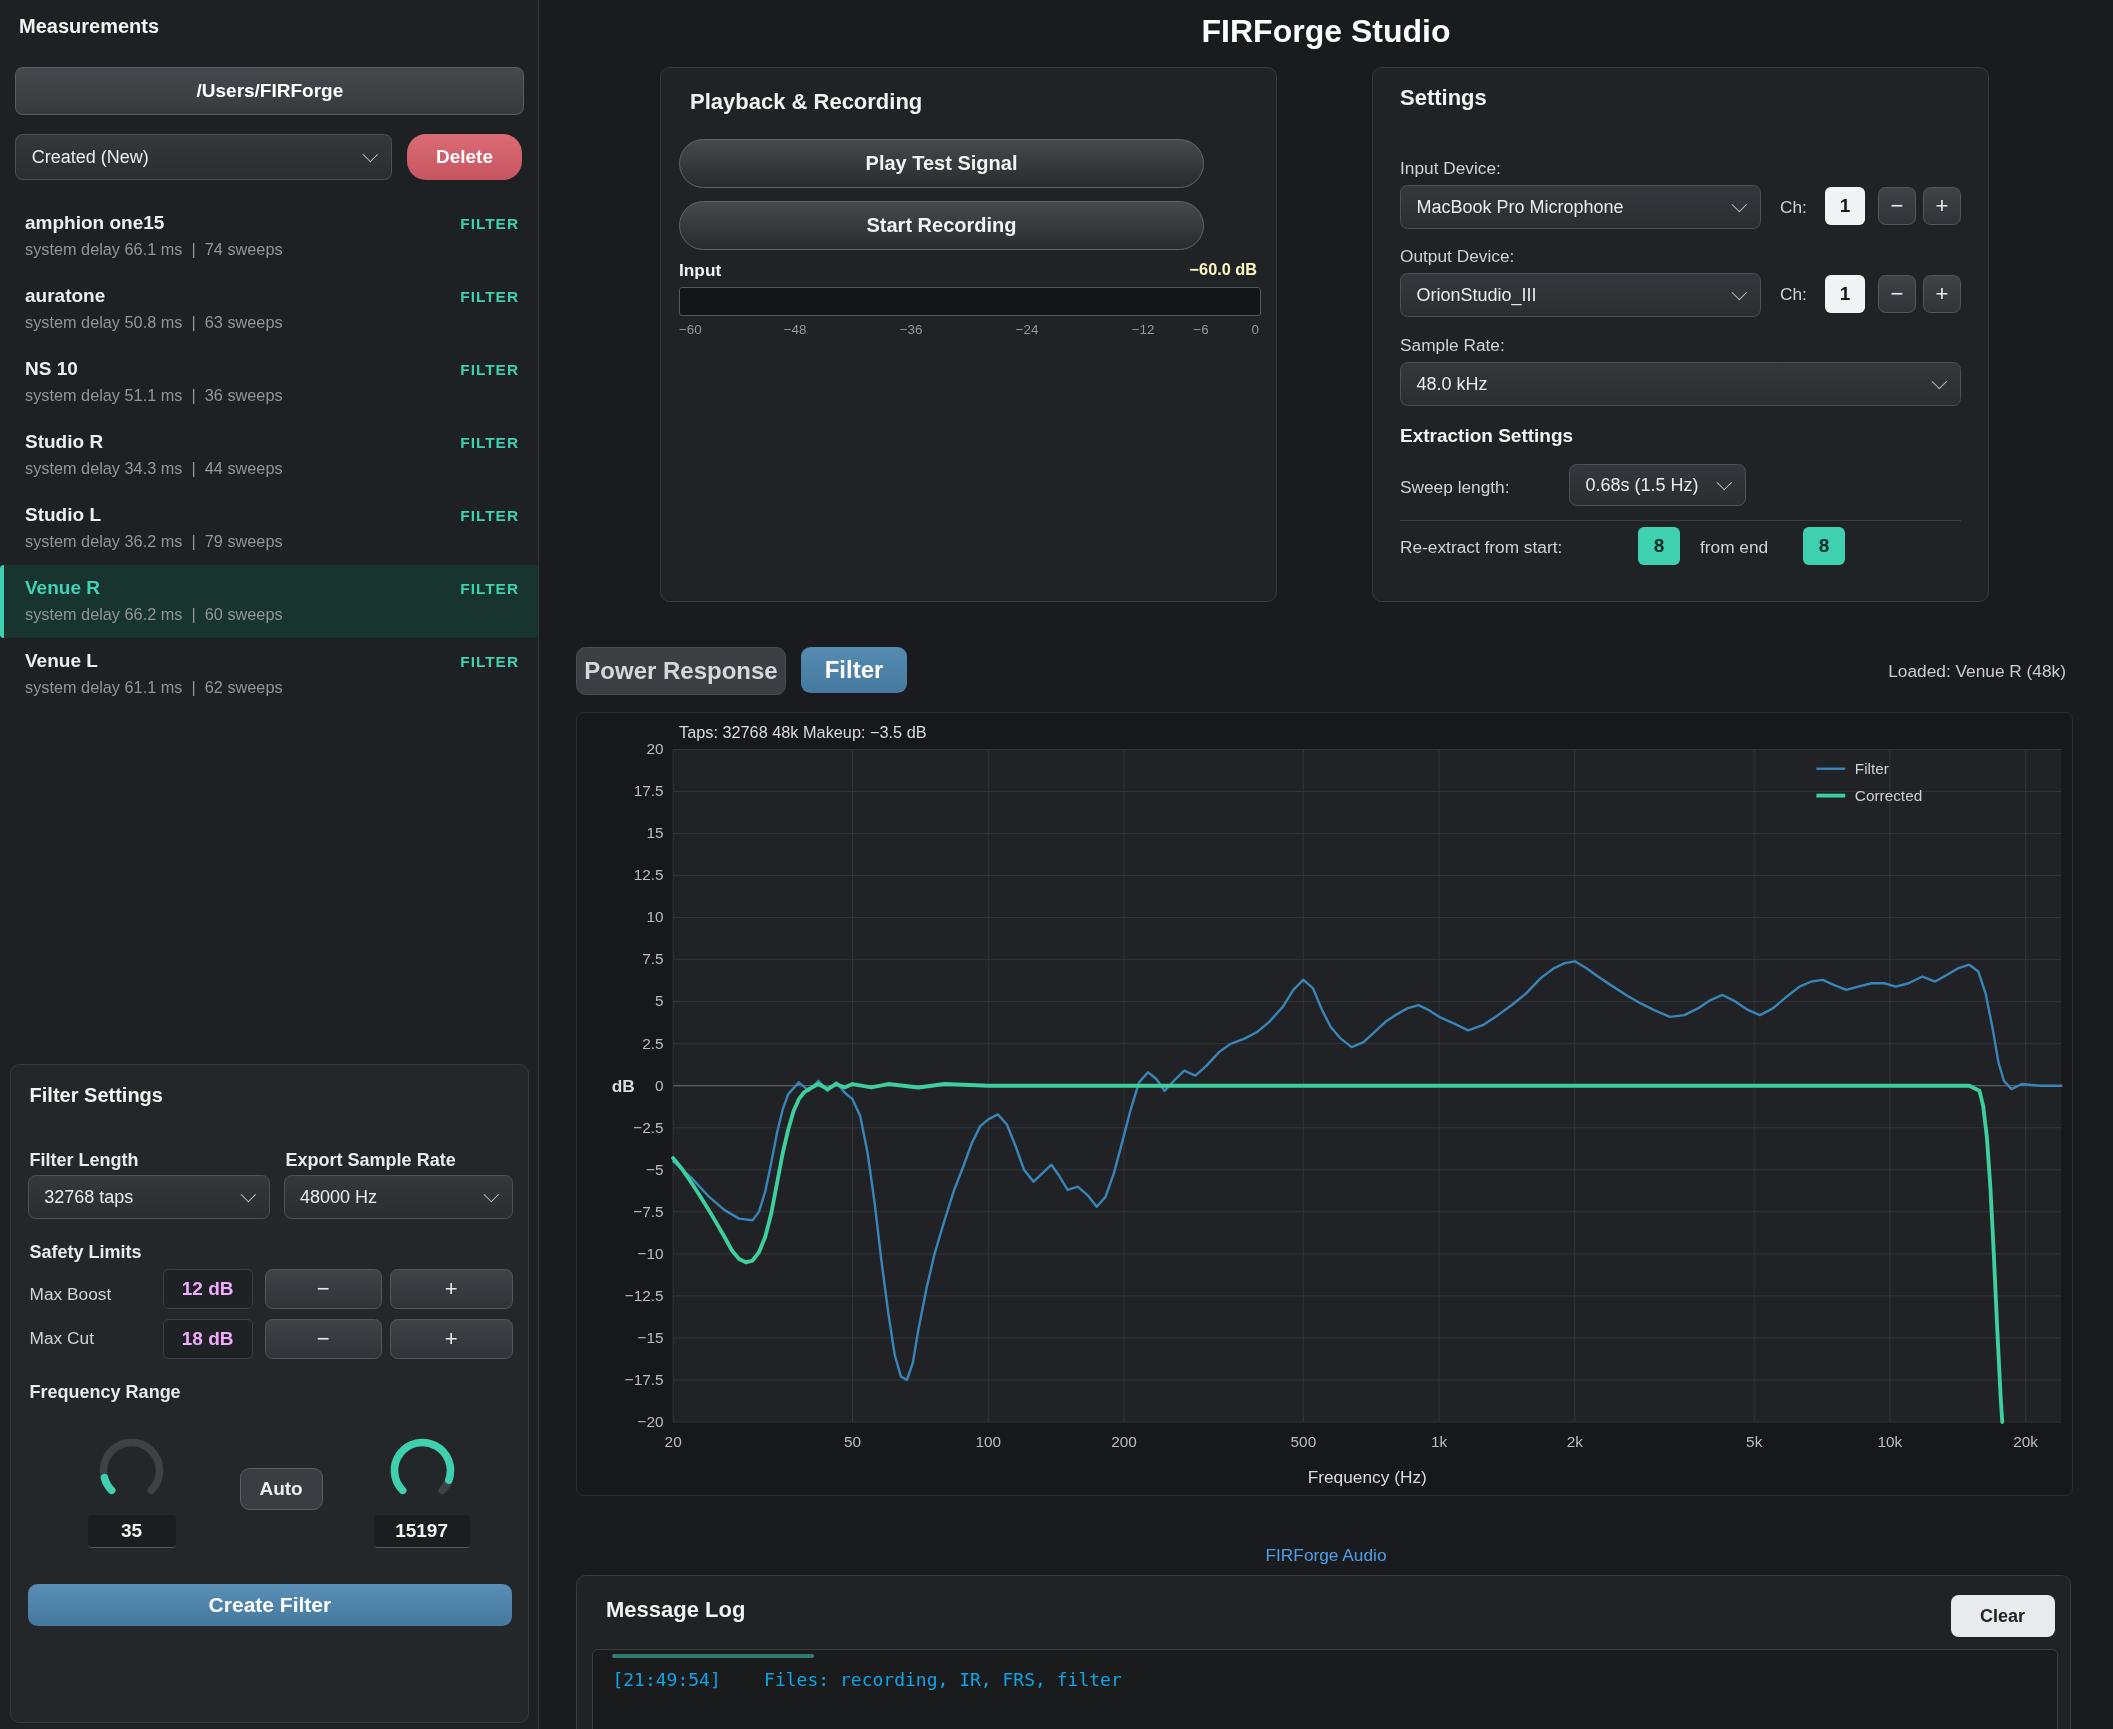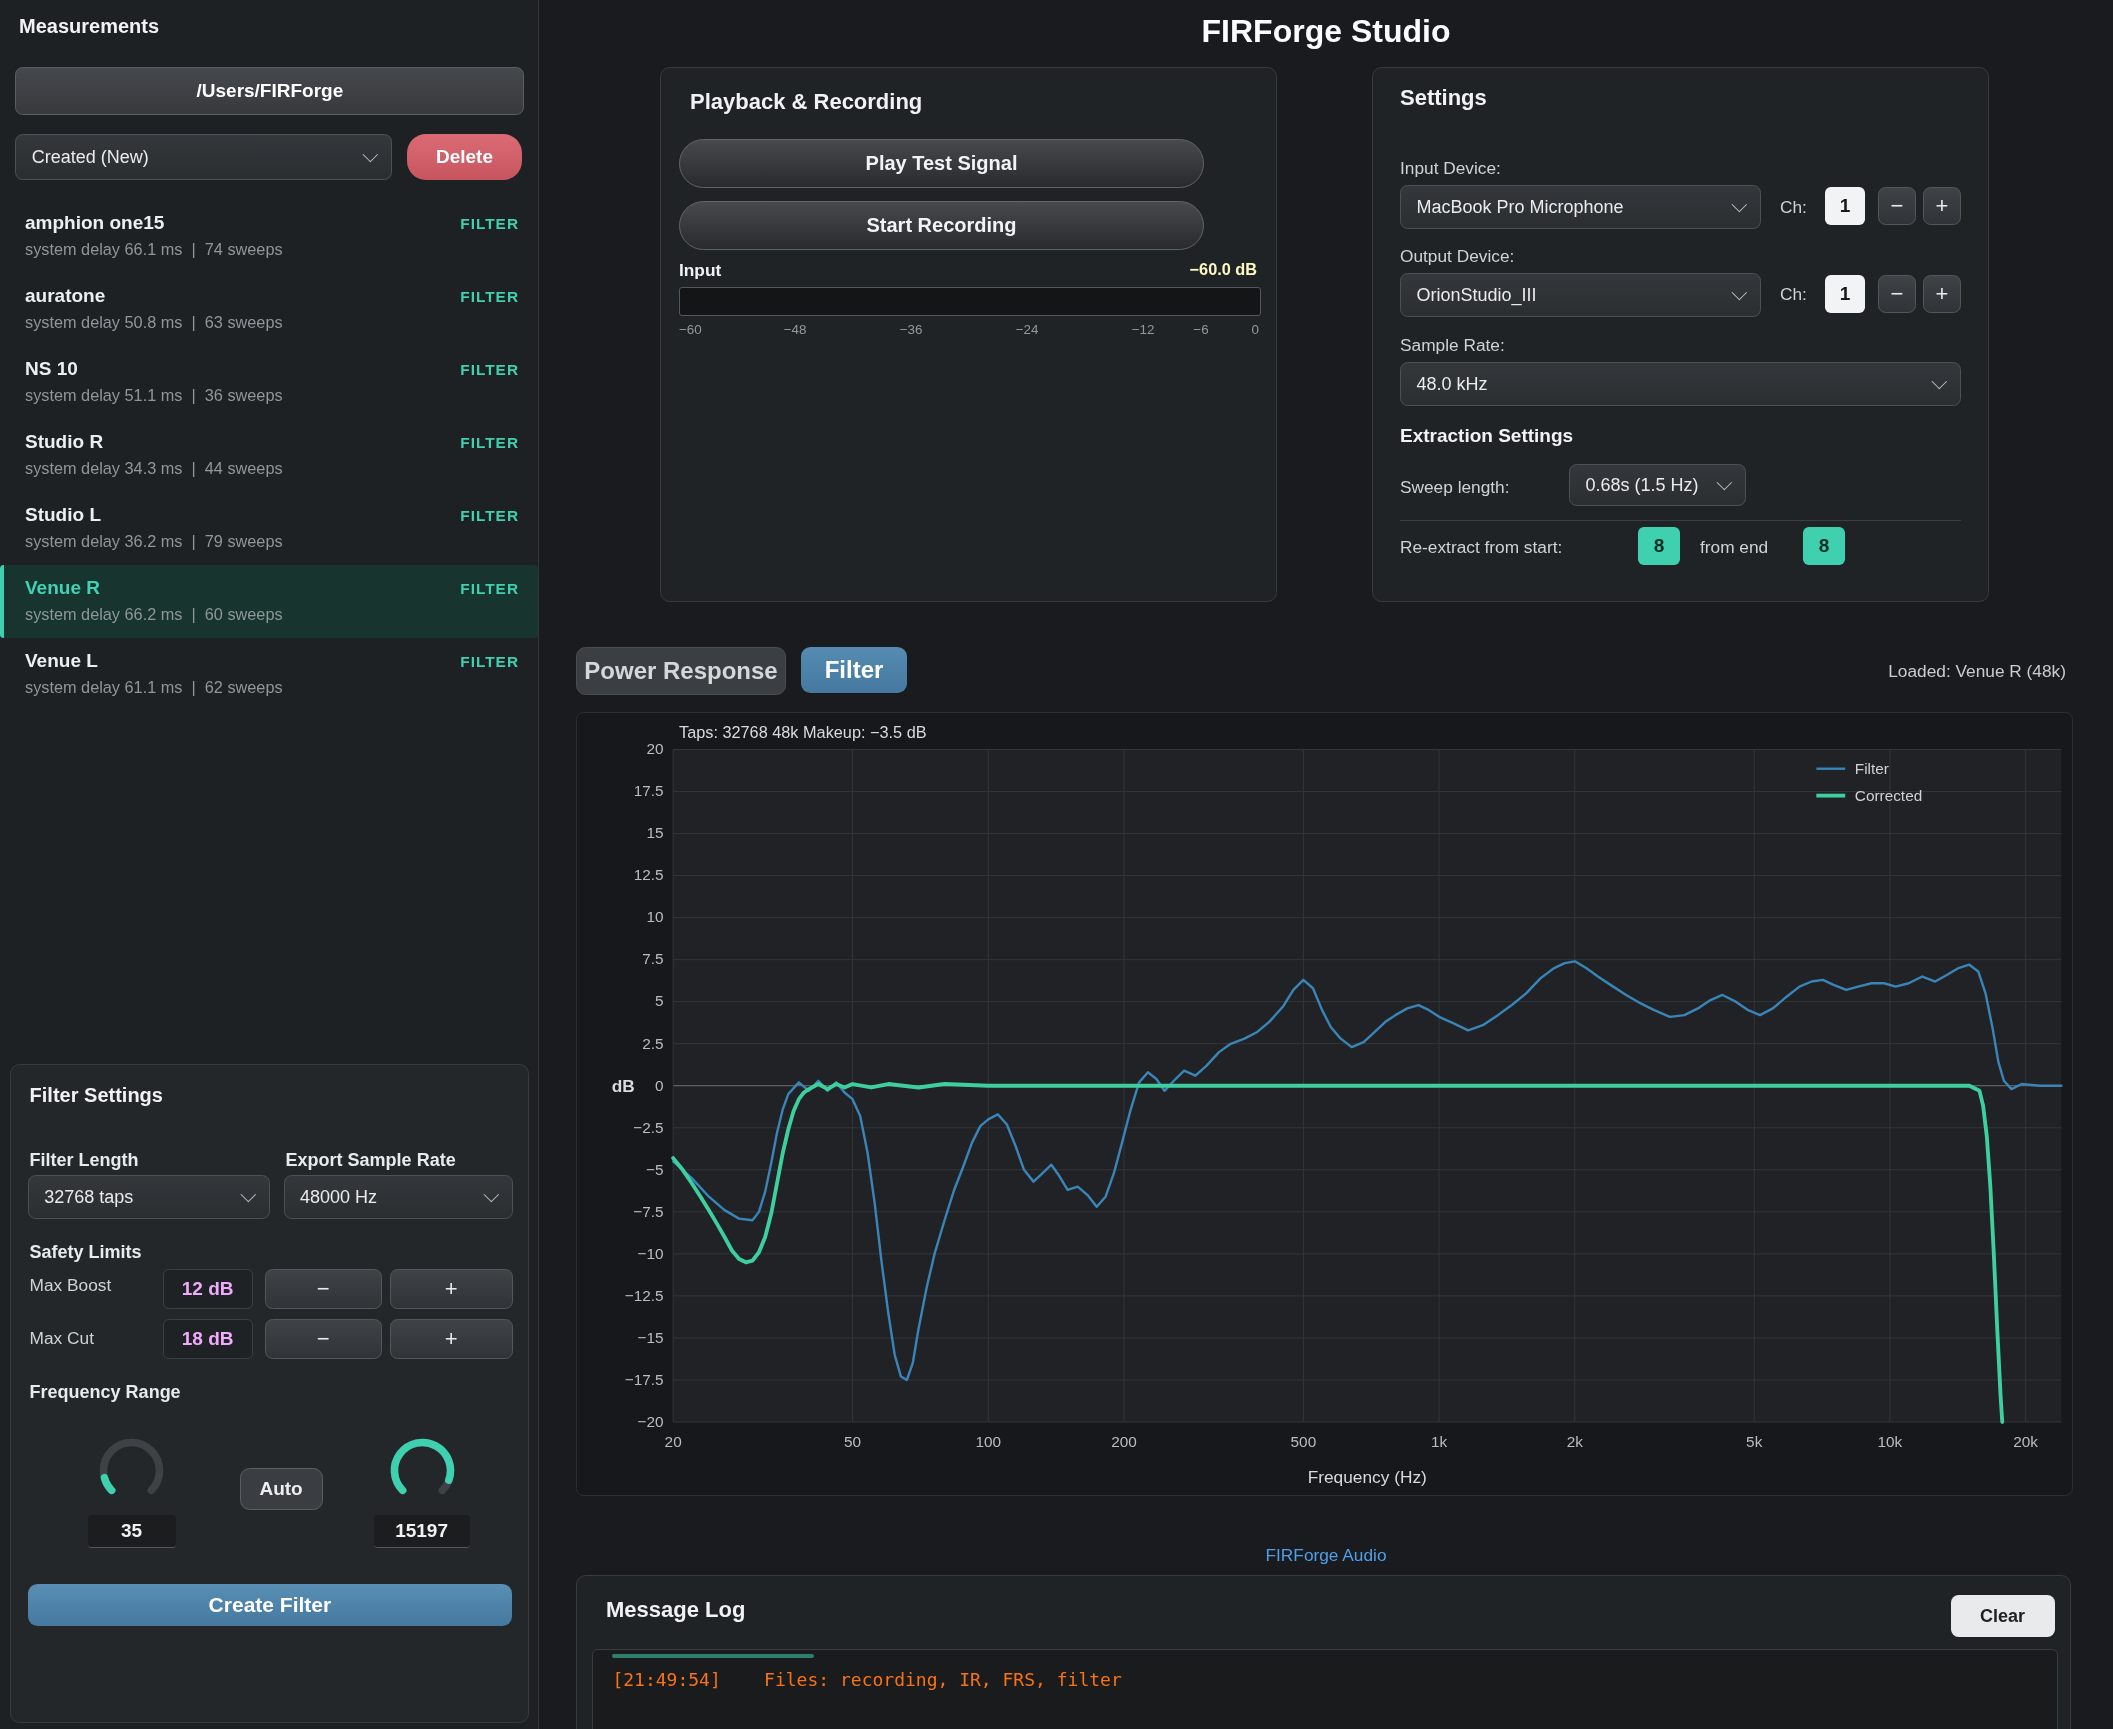--- a/index.html
+++ b/index.html
@@ -43,21 +43,21 @@
   
   .knob{position:absolute;width:69px;height:69px;}
   .knob-ring{fill:none;stroke:#3e4246;stroke-width:7;stroke-linecap:round;}
   .knob-val{fill:none;stroke:#3fd0b0;stroke-width:7;stroke-linecap:round;}
   .knob-value{position:absolute;box-sizing:border-box;background:#1b1d1f;border-bottom:1.9px solid #55585c;border-radius:3.8px;height:33px;display:flex;align-items:center;justify-content:center;font-size:19px;font-weight:bold;color:#f0f2f3;}
   .auto-btn{position:absolute;box-sizing:border-box;background:#3a3d41;border:1px solid #5b5e62;border-radius:9.6px;display:flex;align-items:center;justify-content:center;font-size:19px;font-weight:bold;color:#eceef0;cursor:pointer;}
   .create-btn{position:absolute;background:linear-gradient(180deg,#5a8fb5,#45789e);border-radius:9.6px;display:flex;align-items:center;justify-content:center;font-size:21px;font-weight:bold;color:#fff;cursor:pointer;}
   
   .clear-btn{position:absolute;background:#e9eaeb;color:#222;font-weight:bold;font-size:18px;border-radius:7.7px;display:flex;align-items:center;justify-content:center;cursor:pointer;}
   .log-box{position:absolute;background:#1a1b1d;border:1px solid #3a3d40;border-radius:5.8px;overflow:hidden;}
-  .log-line{white-space:pre;font-family:"DejaVu Sans Mono",monospace;font-size:18px;color:#f97316;padding:3.8px 19px;}
+  .log-line{white-space:pre;font-family:"DejaVu Sans Mono",monospace;font-size:18px;color:#0ea5e9;padding:3.8px 19px;}
   .log-sliver{height:3.8px;width:202px;margin:3.8px 0 7.7px 19px;background:#3fd0b0;opacity:.55;border-radius:1.9px;}
   .footer-link{position:absolute;left:538px;top:1545px;width:1576px;text-align:center;font-size:17.3px;color:#4f9fe8;cursor:pointer;}
   .app-title{position:absolute;left:538px;top:13.4px;width:1576px;text-align:center;font-size:32px;font-weight:bold;color:#fbfcfd;}
   .divider{position:absolute;height:1px;background:#3a3d41;}
 </style>
 </head>
 <body>
 
 <div class="sidebar">
   <div class="abs panel-title" style="left:19px;top:15.4px;font-size:20px;">Measurements</div>
@@ -126,21 +126,21 @@
   <div class="abs bold-label" style="left:275px;top:85px;">Export Sample Rate</div>
   <div class="select" style="left:17.3px;top:110px;width:242px;height:44px;">
     <span>32768 taps</span>
     <span class="chev"></span>
   </div>
   <div class="select" style="left:273px;top:110px;width:229px;height:44px;">
     <span>48000 Hz</span>
     <span class="chev"></span>
   </div>
   <div class="abs bold-label" style="left:19px;top:177px;">Safety Limits</div>
-  <div class="abs label" style="left:19px;top:210px;">Max Boost</div>
+  <div class="abs label" style="left:19px;top:219px;">Max Boost</div>
   <div class="value-box" style="left:152px;top:204px;width:90px;height:40px;">12 dB</div>
   <div class="mini-btn" style="left:254px;top:204px;width:117px;height:40px;">−</div>
   <div class="mini-btn" style="left:379px;top:204px;width:123px;height:40px;">+</div>
   <div class="abs label" style="left:19px;top:263px;">Max Cut</div>
   <div class="value-box" style="left:152px;top:254px;width:90px;height:40px;">18 dB</div>
   <div class="mini-btn" style="left:254px;top:254px;width:117px;height:40px;">−</div>
   <div class="mini-btn" style="left:379px;top:254px;width:123px;height:40px;">+</div>
   <div class="abs bold-label" style="left:19px;top:317px;">Frequency Range</div>
   <svg class="knob" style="left:86px;top:371px;" viewBox="0 0 64 64">
     <path class="knob-ring" d="M 13.6 50.4 A 26 26 0 1 1 50.4 50.4"></path>

